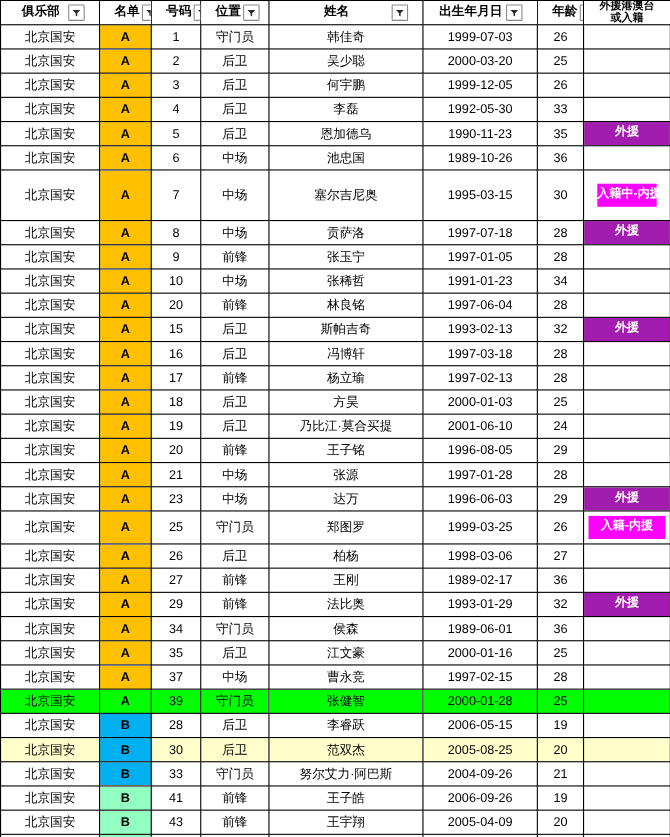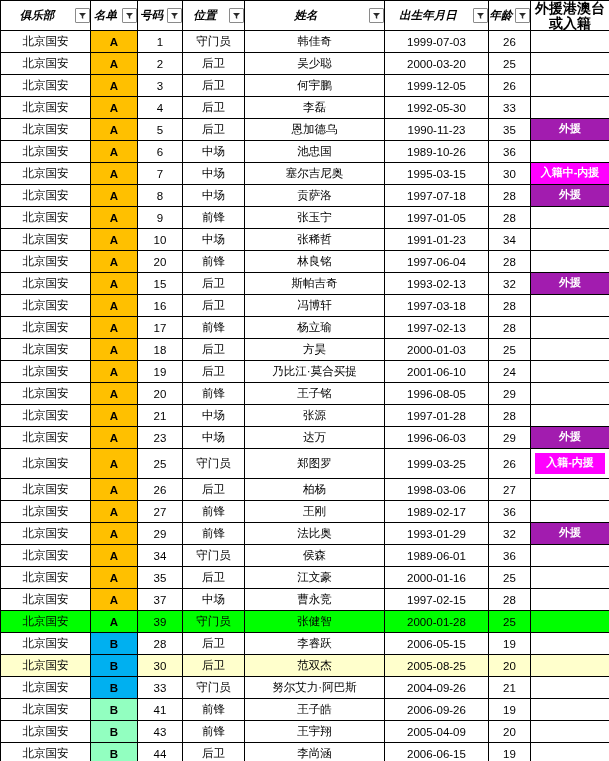--- a/index.html
+++ b/index.html
@@ -31,38 +31,37 @@
     font-weight:bold;
     font-size:12px;
     position:relative;
   }
   .hdr-inner{
     display:flex;
     align-items:center;
     justify-content:flex-start;
     height:100%;
     position:relative;
-    padding:0 0;
+    padding:0 13px;
     box-sizing:border-box;
-    font-style:italic;
   }
   .hdr-text{flex:1;text-align:center;line-height:1.1;}
   .filter-btn{
     width:13px;height:13px;
     border:1px solid #8a8a8a;
     background:#ffffff;
     display:inline-flex;
     align-items:center;
     justify-content:center;
     flex:0 0 auto;
     margin-left:2px;
     border-radius:1px;
   }
   .filter-btn svg{display:block;}
-  .two-line{line-height:1.05;font-size:14px;}
+  .two-line{line-height:1.05;font-size:10px;}
   .blue-txt{color:#0033cc;}
   
   .c-club{width:90px;}
   .c-list{width:47px;}
   .c-num{width:45px;}
   .c-pos{width:62px;}
   .c-name{width:140px;}
   .c-dob{width:104px;}
   .c-age{width:42px;}
   .c-foreign{width:79px;}
@@ -253,21 +252,21 @@
         <td></td>
       </tr>
       <tr>
         <td class="club">北京国安</td>
         <td class="f-orange">A</td>
         <td>7</td>
         <td>中场</td>
         <td class="name">塞尔吉尼奥</td>
         <td class="dob">1995-03-15</td>
         <td>30</td>
-        <td style="padding: 0px; margin-left: 26px;">
+        <td style="padding: 12px; margin-left: 26px;">
           <span class="f-magenta" style="display: block; width: 100%; height: 100%; line-height: 19px;">入籍中-内援</span>
         </td>
         <td></td>
       </tr>
       <tr>
         <td class="club">北京国安</td>
         <td class="f-orange">A</td>
         <td>8</td>
         <td>中场</td>
         <td class="name">贡萨洛</td>

